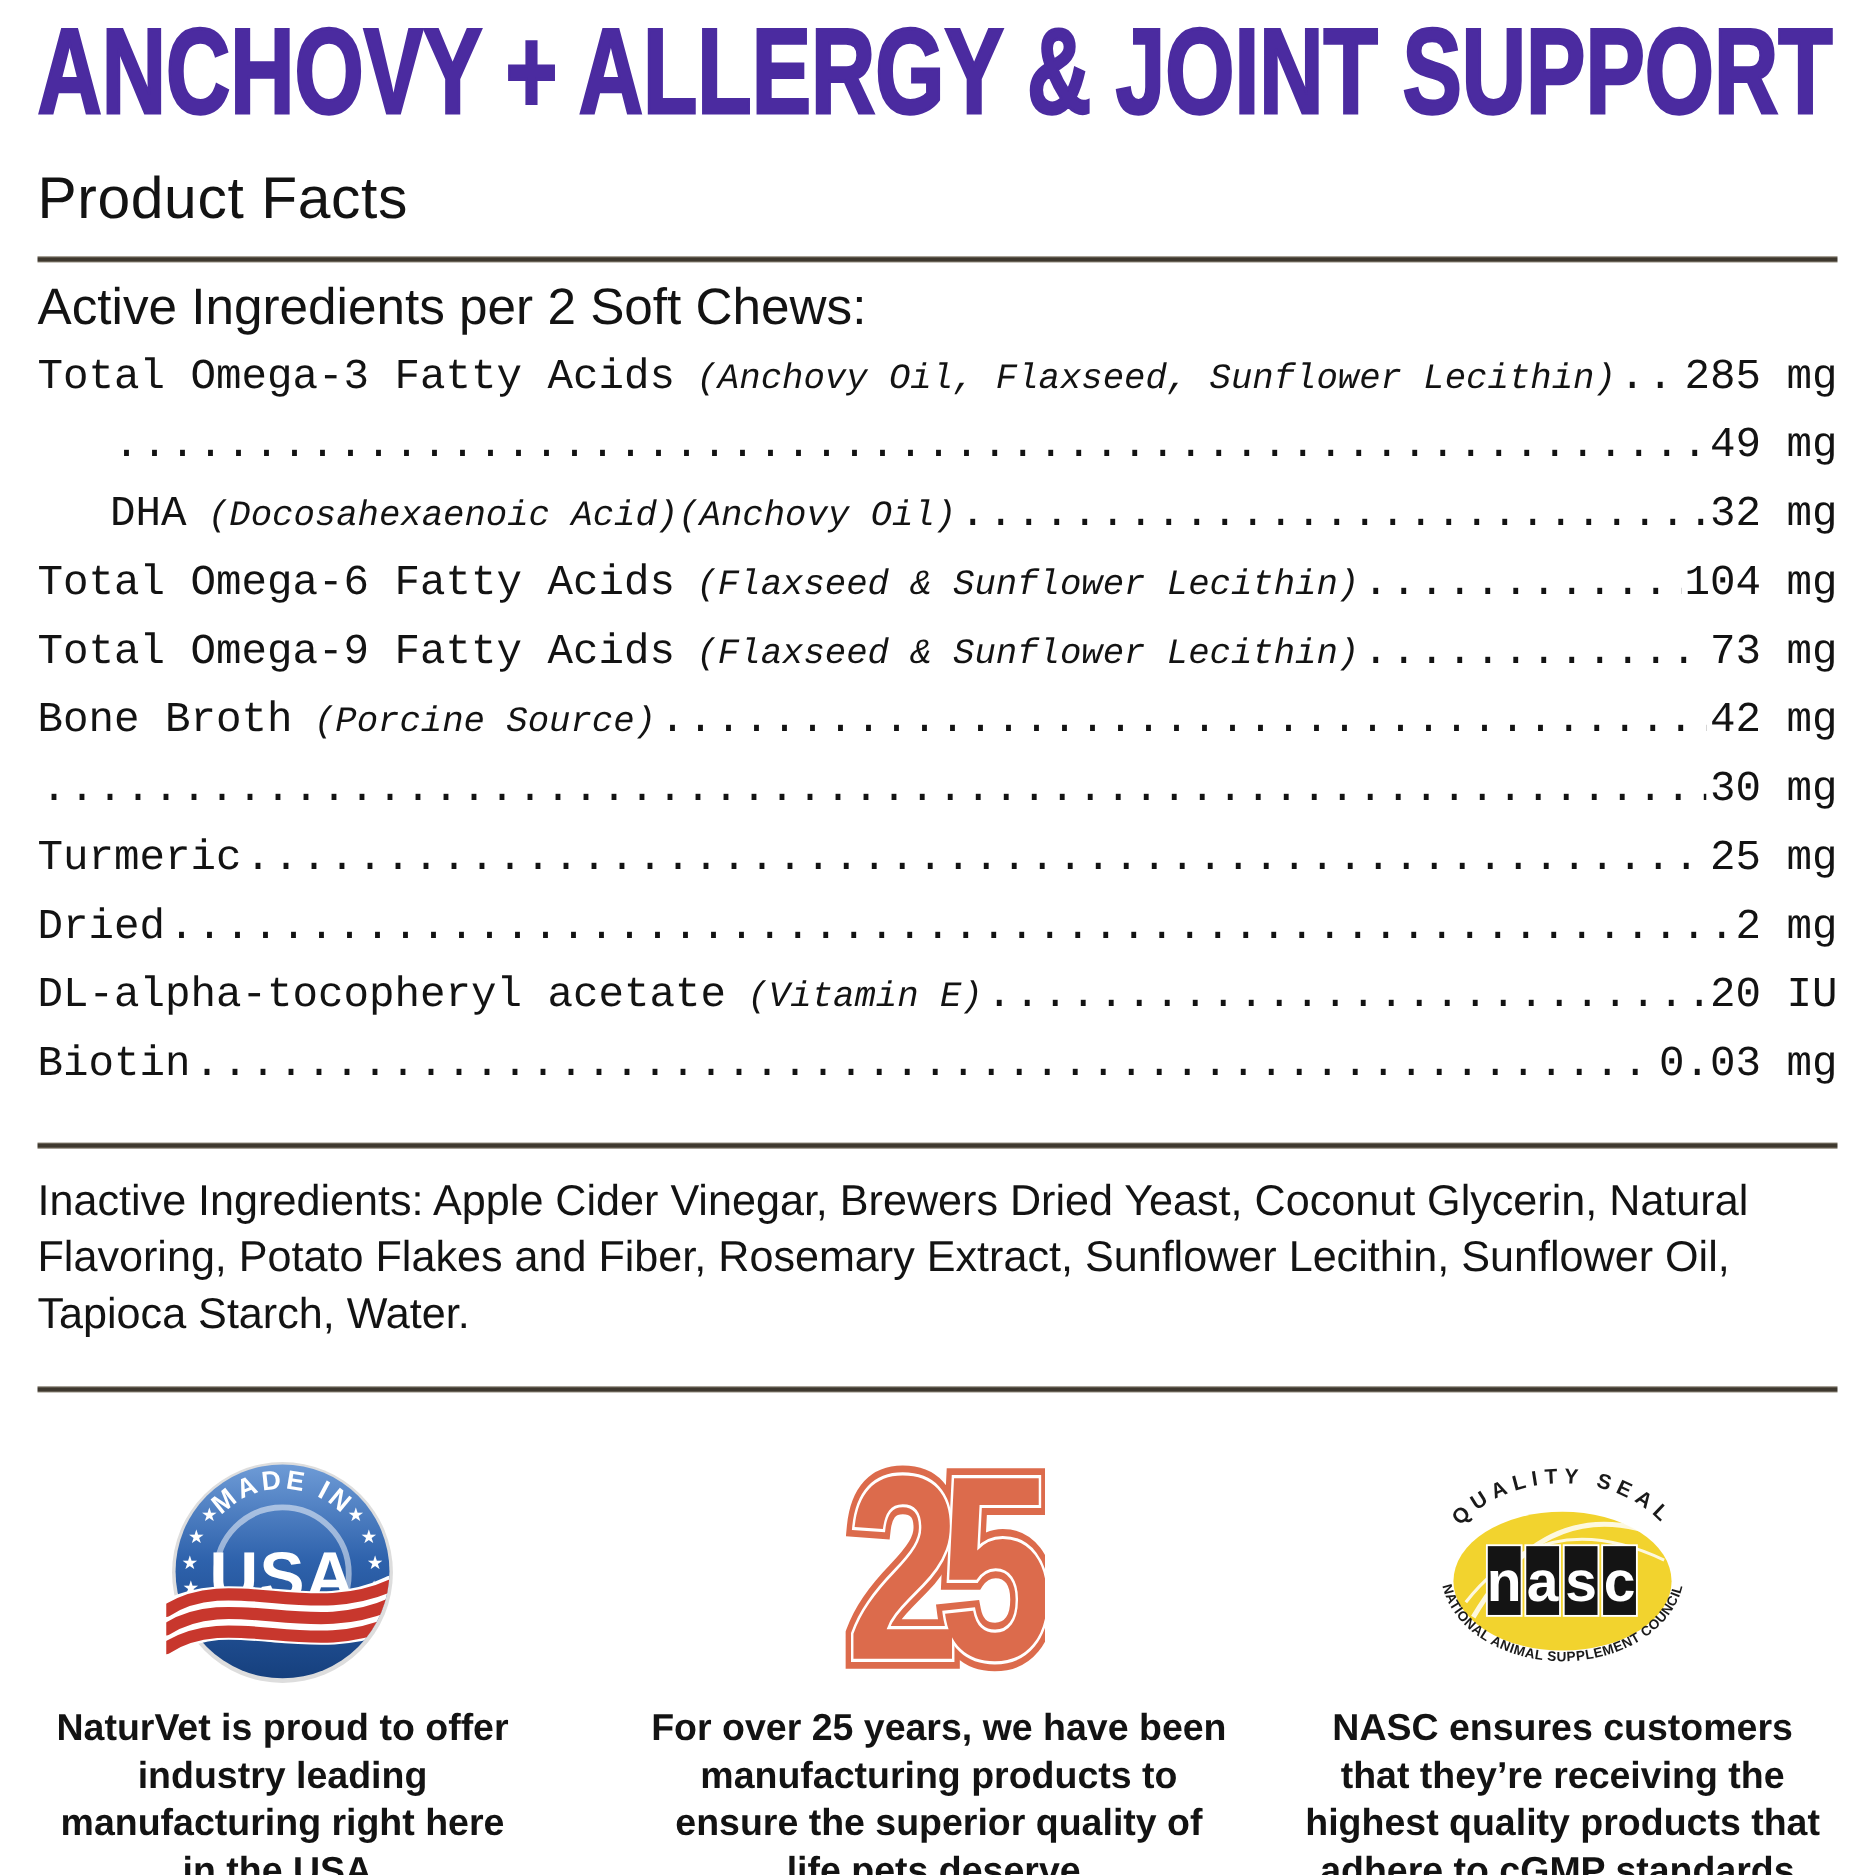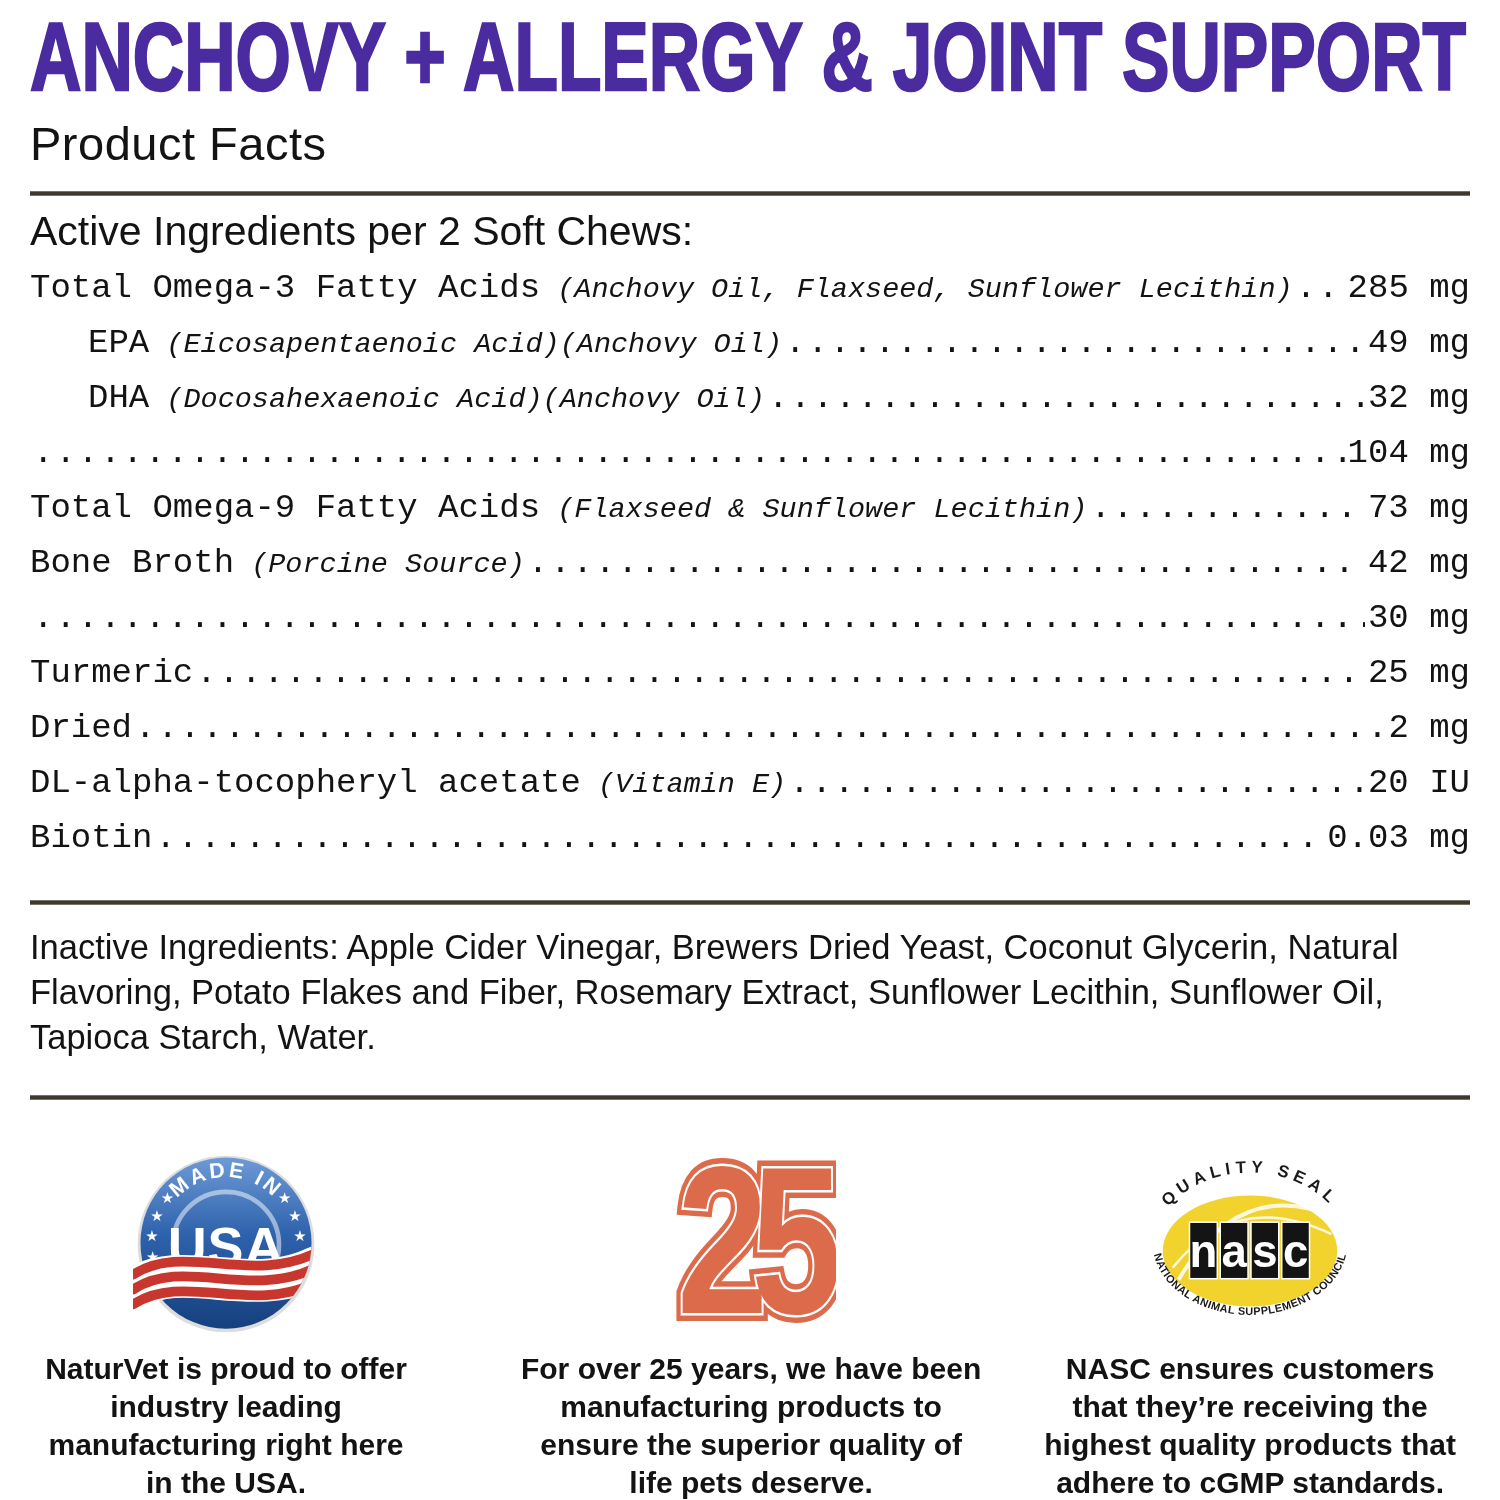--- a/index.html
+++ b/index.html
@@ -10,21 +10,21 @@
   }
   .page { box-sizing:border-box; padding:6px 30px 0 30px; }
 
   
   .title-svg { display:block; width:1440px; height:100px; }
   .title-text {
     font-family:"Liberation Sans", sans-serif;
     font-weight:700; font-size:97px;
     fill:var(--purple); stroke:var(--purple); stroke-width:2.5px;
   }
-  .pf-title { font-size:47px; margin-top:10px; letter-spacing:0.5px; }
+  .pf-title { font-size:47px; margin-top:24px; letter-spacing:0.5px; }
 
   .divider {
     height:5px; margin-top:20px;
     background:linear-gradient(#948d80, #3e382e 30%, #3e382e 70%, #948d80);
   }
   .divider.d2 { margin-top:26px; }
   .divider.d3 { margin-top:34px; }
 
   
   .ai-heading { font-size:41px; margin-top:12px; }
@@ -86,32 +86,32 @@
   <div class="ai-heading">Active Ingredients per 2 Soft Chews:</div>
 
   <div class="rows">
     <div class="row">
       <span class="label"><span class="name">Total Omega-3 Fatty Acids</span><span class="detail">&nbsp;(Anchovy Oil, Flaxseed, Sunflower Lecithin)</span></span>
       <span class="leader">................................................................................................................................................................</span>
       <span class="value">285 mg</span>
     </div>
 
     <div class="row indent">
-      <span class="label"><span class="name">EPA</span><span class="detail">&nbsp;(Eicosapentaenoic Acid)(Anchovy Oil)</span></span>
       <span class="leader">................................................................................................................................................................</span>
       <span class="value">49 mg</span>
     </div>
 
     <div class="row indent">
       <span class="label"><span class="name">DHA</span><span class="detail">&nbsp;(Docosahexaenoic Acid)(Anchovy Oil)</span></span>
       <span class="leader">................................................................................................................................................................</span>
       <span class="value">32 mg</span>
     </div>
 
     <div class="row">
+      <span class="label"><span class="name">Total Omega-6 Fatty Acids</span><span class="detail">&nbsp;(Flaxseed &amp; Sunflower Lecithin)</span></span>
       <span class="leader">................................................................................................................................................................</span>
       <span class="value">104 mg</span>
     </div>
 
     <div class="row">
       <span class="label"><span class="name">Total Omega-9 Fatty Acids</span><span class="detail">&nbsp;(Flaxseed &amp; Sunflower Lecithin)</span></span>
       <span class="leader">................................................................................................................................................................</span>
       <span class="value">73 mg</span>
     </div>
 

